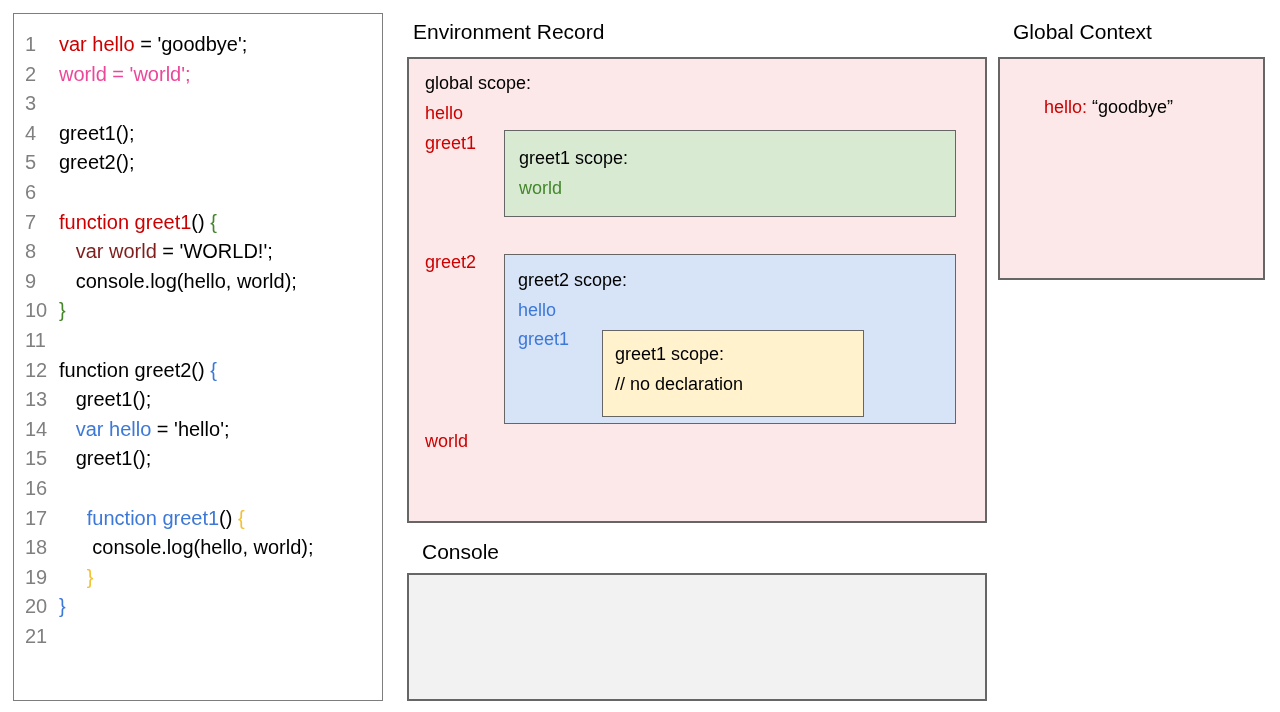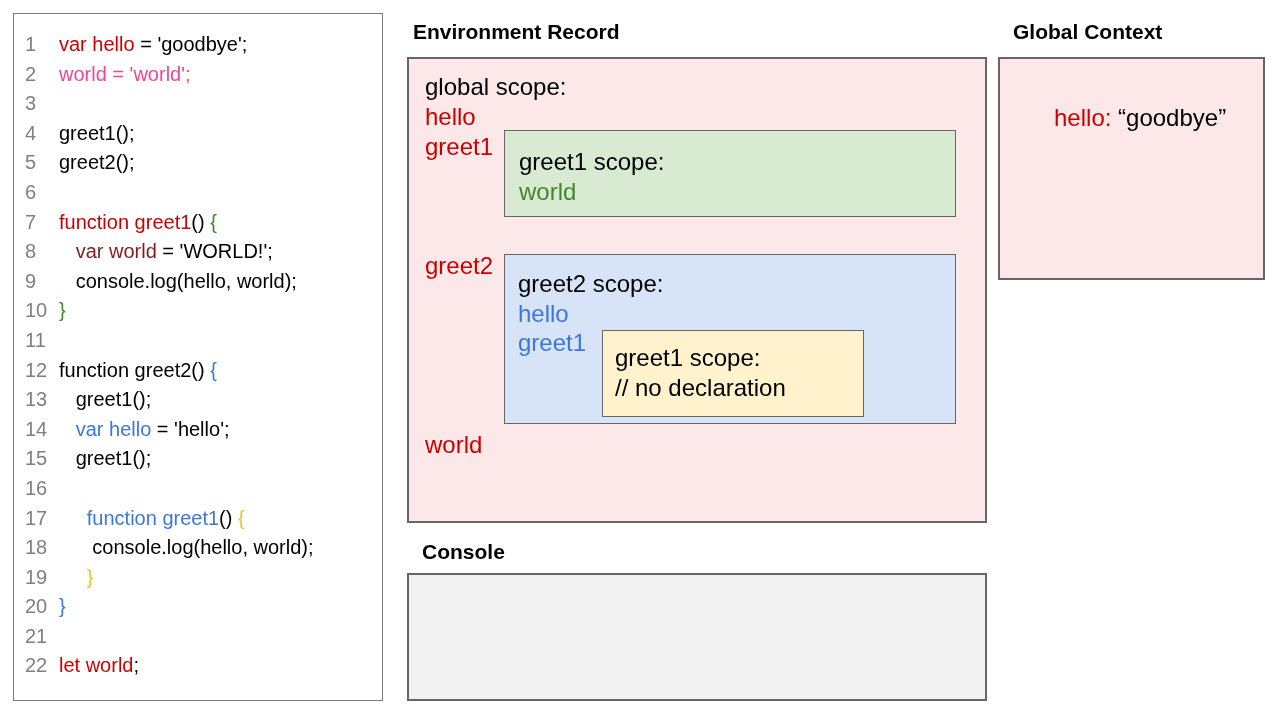--- a/index.html
+++ b/index.html
@@ -16,31 +16,31 @@
   .code-line{
     display:flex;align-items:baseline;height:29.6px;line-height:29.6px;
     font-size:20px;white-space:pre;
   }
   .line-num{
     display:inline-block;width:34px;padding-left:11px;color:#808080;flex:0 0 auto;
   }
   .line-code{white-space:pre;}
   
   .section-title{
-    position:absolute;font-weight:bold;font-size:21px;line-height:1.15;color:#000;
+    position:absolute;font-weight:normal;font-size:21px;line-height:1.15;color:#000;
   }
   
   .box{position:absolute;box-sizing:border-box;border:2px solid #666666;}
   .er-box{left:407px;top:57px;width:580px;height:466px;background:#fce8e8;}
   .green-box{left:95px;top:71px;width:452px;height:87px;background:#d9ead3;border-width:1.5px;}
   .blue-box{left:95px;top:195px;width:452px;height:170px;background:#d7e4f7;border-width:1.5px;}
   .yellow-box{left:97px;top:75px;width:262px;height:87px;background:#fff2cc;border-width:1.5px;}
   .console-box{left:407px;top:573px;width:580px;height:128px;background:#f2f2f2;}
   .gc-box{left:998px;top:57px;width:267px;height:223px;background:#fce8e8;}
-  .lbl{position:absolute;font-size:24px;line-height:1.2;white-space:pre;}
+  .lbl{position:absolute;font-size:18px;line-height:1.2;white-space:pre;}
   .c-black{color:#000000;}
   .c-red{color:#cc0000;}
   .c-green{color:#44862c;}
   .c-blue{color:#3c78d8;}
 </style>
 </head>
 <body>
 
 <div class="canvas">
 
@@ -60,21 +60,20 @@
         <div class="code-line"><span class="line-num">12</span><span class="line-code"><span style="color: #000000;">function greet2</span><span style="color: rgb(0, 0, 0);">() </span><span style="color: rgb(60, 120, 216);">{</span></span></div>
         <div class="code-line"><span class="line-num">13</span><span class="line-code"><span style="color: rgb(0, 0, 0);">&nbsp;&nbsp;&nbsp;greet1();</span></span></div>
         <div class="code-line"><span class="line-num">14</span><span class="line-code"><span style="color: rgb(60, 120, 216);">&nbsp;&nbsp;&nbsp;var hello</span><span style="color: rgb(0, 0, 0);"> = 'hello';</span></span></div>
         <div class="code-line"><span class="line-num">15</span><span class="line-code"><span style="color: rgb(0, 0, 0);">&nbsp;&nbsp;&nbsp;greet1();</span></span></div>
         <div class="code-line"><span class="line-num">16</span><span class="line-code"></span></div>
         <div class="code-line"><span class="line-num">17</span><span class="line-code"><span style="color: rgb(60, 120, 216);">&nbsp;&nbsp;&nbsp;&nbsp;&nbsp;function greet1</span><span style="color: rgb(0, 0, 0);">() </span><span style="color: rgb(241, 194, 50);">{</span></span></div>
         <div class="code-line"><span class="line-num">18</span><span class="line-code"><span style="color: rgb(0, 0, 0);">&nbsp;&nbsp;&nbsp;&nbsp;&nbsp;&nbsp;console.log(hello, world);</span></span></div>
         <div class="code-line"><span class="line-num">19</span><span class="line-code"><span style="color: rgb(241, 194, 50);">&nbsp;&nbsp;&nbsp;&nbsp;&nbsp;}</span></span></div>
         <div class="code-line"><span class="line-num">20</span><span class="line-code"><span style="color: rgb(60, 120, 216);">}</span></span></div>
         <div class="code-line"><span class="line-num">21</span><span class="line-code"></span></div>
-        <div class="code-line"><span class="line-num">22</span><span class="line-code"><span style="color: rgb(204, 0, 0);">let world</span><span style="color: rgb(0, 0, 0);">;</span></span></div>
       </div>
   </div>
 
   <div class="section-title" style="left:413px;top:20px;">Environment Record</div>
 
   <div class="box er-box">
     <div class="lbl c-black" style="left:16px;top:14px;">global scope:</div>
     <div class="lbl c-red" style="left:16px;top:44px;">hello</div>
     <div class="lbl c-red" style="left:16px;top:74px;">greet1</div>
     <div class="lbl c-red" style="left:16px;top:193px;">greet2</div>

